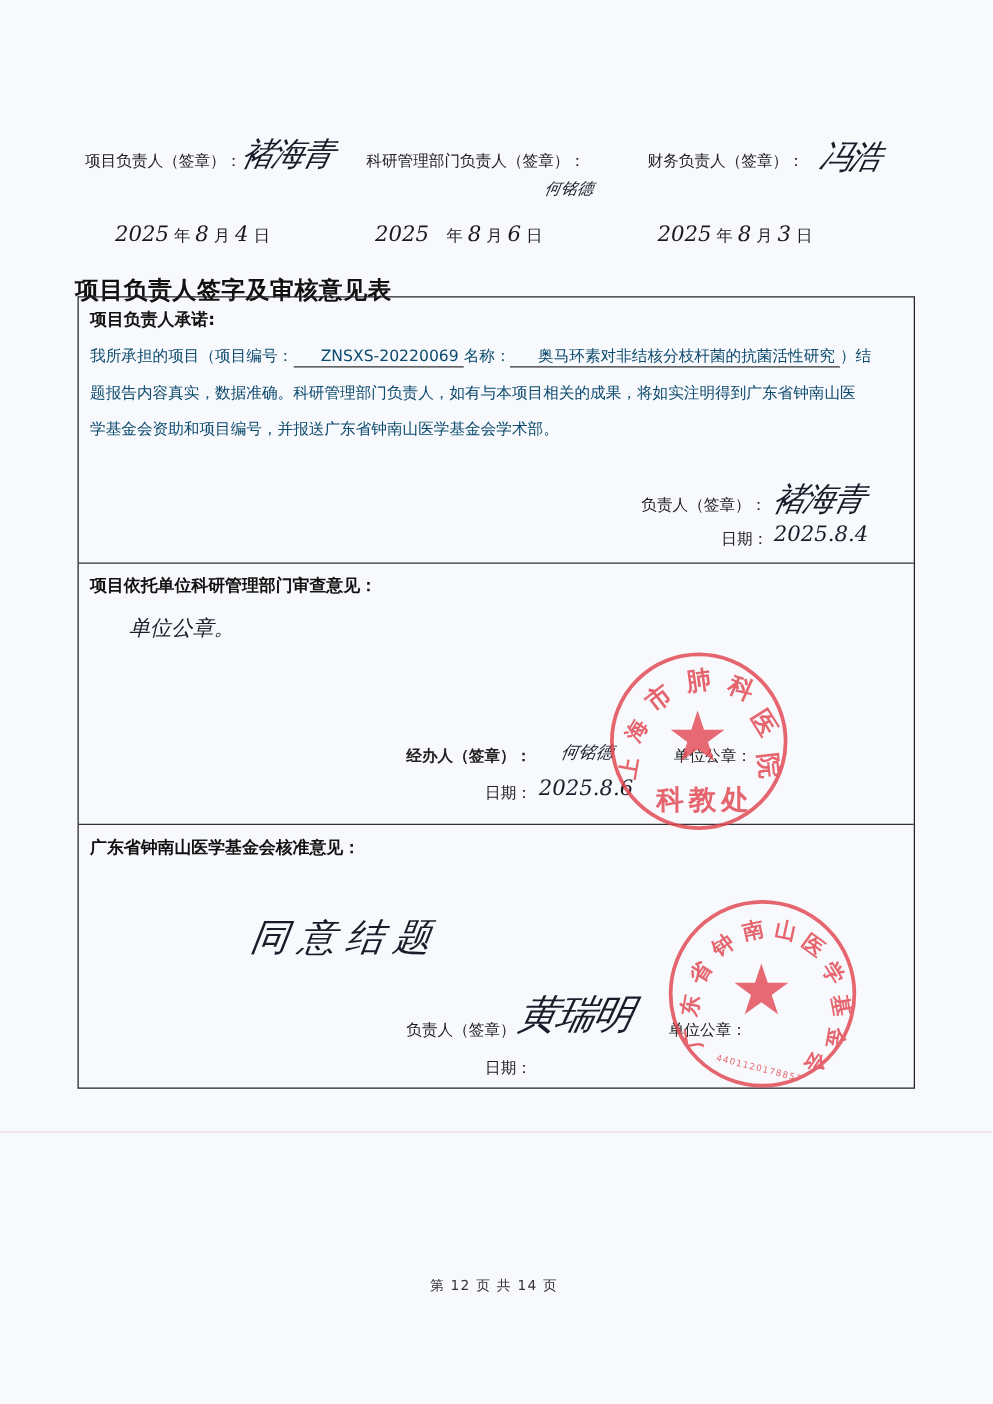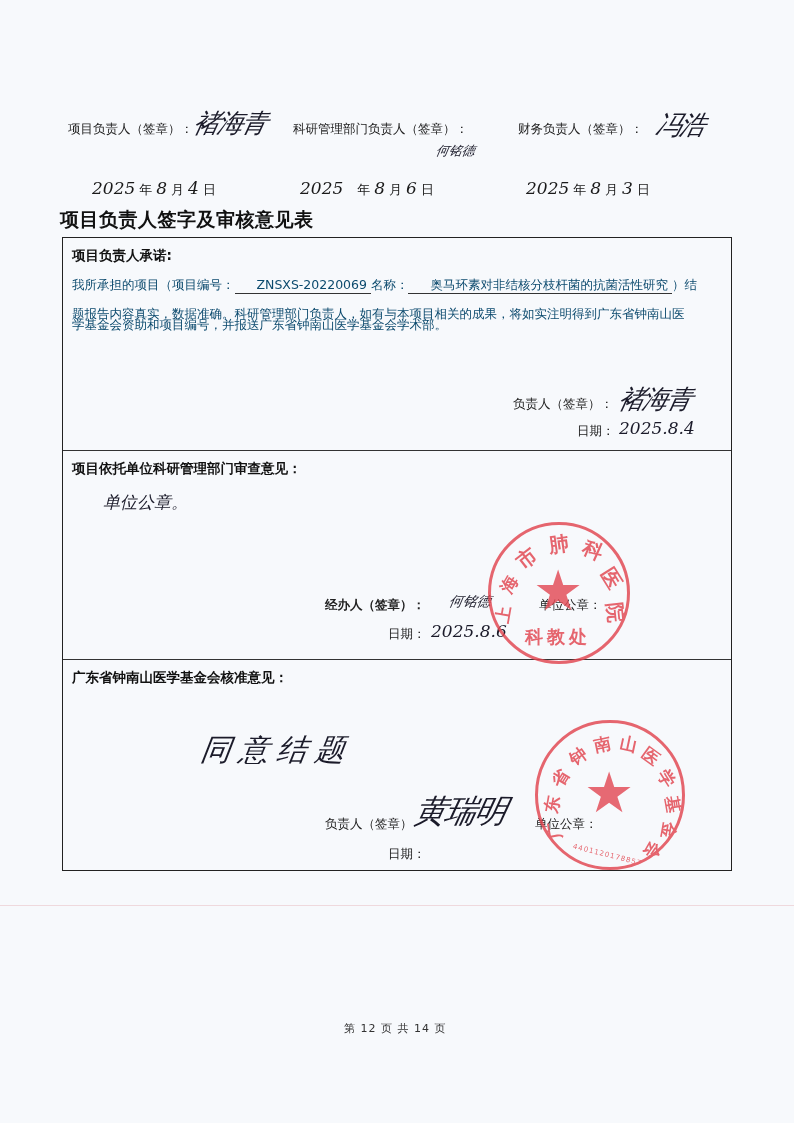--- a/index.html
+++ b/index.html
@@ -9,34 +9,34 @@
   .abs { position: absolute; white-space: nowrap; }
   .label { font-size: 12.5px; color: #222; }
   .hand { font-family: "DejaVu Serif", "Liberation Serif", serif; font-style: italic; color: #1b1b2a; }
 
   
   .sig-big { font-size: 26px; letter-spacing: -2px; transform: skewX(-12deg); }
   .sig-small { font-size: 13px; transform: skewX(-10deg); }
   .date-line { font-size: 13px; }
   .date-line .hnum { font-family: "DejaVu Serif", serif; font-style: italic; font-size: 17px; margin: 0 4px; }
 
-  .form-title { font-size: 19px; font-weight: bold; color: #111; letter-spacing: 0.5px; }
+  .form-title { font-size: 19px; font-weight: bold; color: #111; letter-spacing: 0.5px; margin-top: 12px; }
 
   
   .table { position: absolute; left: 62px; top: 237px; width: 670px; height: 634px; border: 1.4px solid #222; }
   .section { position: absolute; left: 0; width: 100%; border-bottom: 1.2px solid #333; }
   .section.last { border-bottom: none; }
   .sec-head { position: absolute; left: 9px; top: 9px; font-size: 13.5px; font-weight: bold; color: #111; }
   .para { position: absolute; left: 9px; font-size: 12.5px; color: #0c4a6e; line-height: 29px; width: 655px; }
   .pad-u { display: inline-block; border-bottom: 1px solid #333; padding: 0 4px 0 22px; line-height: 16px; }
 
   .seal { position: absolute; border: 3px solid #e2454f; border-radius: 50%; opacity: 0.82; }
   .seal .star { position: absolute; color: #e34a55; font-size: 56px; line-height: 1; }
   .seal .arc { position: absolute; color: #e2454f; font-weight: bold; }
-  .seal .bottom { position: absolute; color: #e2454f; font-weight: bold; font-size: 18px; letter-spacing: 4px; }
+  .seal .bottom { position: absolute; color: #e2454f; font-weight: bold; font-size: 22px; letter-spacing: 4px; }
   .seal .num { position: absolute; color: #e2454f; font-size: 7px; letter-spacing: 1px; }
 
   .footer { font-size: 11px; color: #333; letter-spacing: 1px; }
   .scan-line { position: absolute; left: 0; width: 794px; height: 1px; background: #efd9dd; top: 905px; }
 </style>
 </head>
 <body>
 
 <div class="abs label" style="left:68px; top:121px;">项目负责人（签章）：</div>
 <div class="abs hand sig-big" style="left:194px; top:106px;">褚海青</div>
@@ -60,21 +60,21 @@
 <div class="abs form-title" style="left:60px; top:207px;">项目负责人签字及审核意见表</div>
 
 <div class="table">
 
   <div class="section" style="top:0; height:213px;">
     <div class="sec-head">项目负责人承诺:</div>
     <div class="para" style="top:32px;">
       <span>我所承担的项目（项目编号：</span><span class="pad-u">ZNSXS-20220069</span><span>名称：</span><span class="pad-u">奥马环素对非结核分枝杆菌的抗菌活性研究</span><span>）结</span>
     </div>
     <div class="para" style="top:61px;">题报告内容真实，数据准确。科研管理部门负责人，如有与本项目相关的成果，将如实注明得到广东省钟南山医</div>
-    <div class="para" style="top:72px;">学基金会资助和项目编号，并报送广东省钟南山医学基金会学术部。</div>
+    <div class="para" style="top:90px;">学基金会资助和项目编号，并报送广东省钟南山医学基金会学术部。</div>
 
     <div class="abs label" style="left:450px; top:158px;">负责人（签章）：</div>
     <div class="abs hand sig-big" style="left:556px; top:144px;">褚海青</div>
     <div class="abs label" style="left:514px; top:185px;">日期：</div>
     <div class="abs hand" style="left:556px; top:180px; font-size:17px;font-style:italic;">2025.8.4</div>
   </div>
 
   <div class="section" style="top:213px; height:209px;">
     <div class="sec-head">项目依托单位科研管理部门审查意见：</div>
     <div class="abs hand" style="left:40px; top:40px; font-size:17px;">单位公章。</div>

